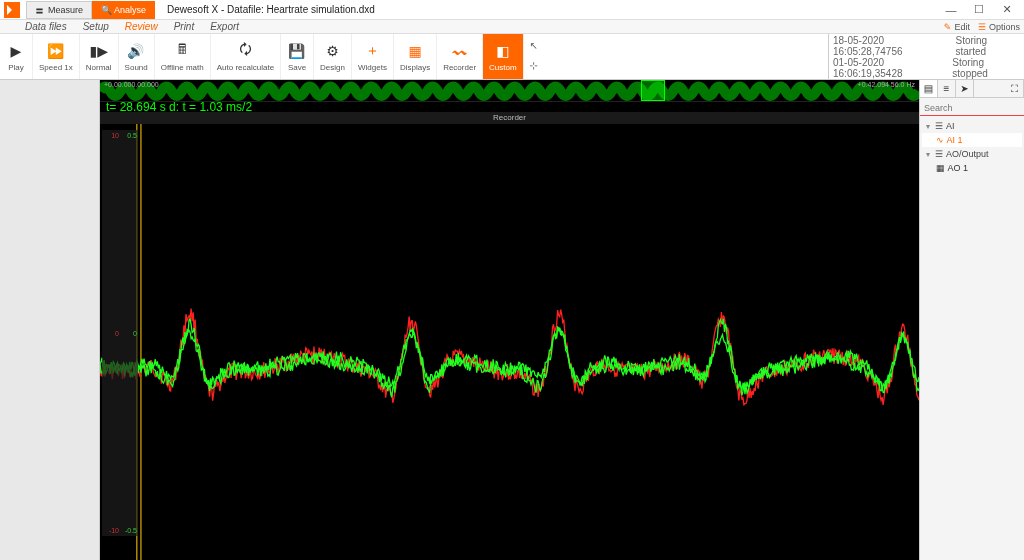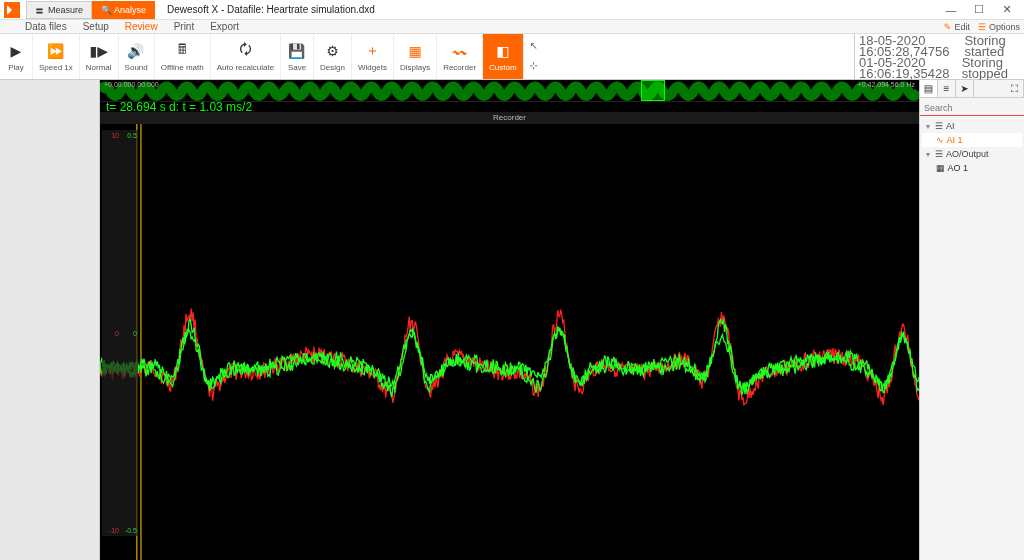--- a/index.html
+++ b/index.html
@@ -6,37 +6,37 @@
   body { font-family: Arial, Helvetica, sans-serif; font-size: 10px; color: #333; background: #fff; width: 1024px; height: 560px; overflow: hidden; display: flex; flex-direction: column; }
   .titlebar { height: 20px; background: #fff; display: flex; align-items: center; padding: 0 4px; border-bottom: 1px solid #ddd; }
   .titlebar .logo-sq { width: 16px; height: 16px; background: #ff6600; position: relative; margin-right: 6px; }
   .titlebar .logo-sq:before { content:''; position:absolute; left:3px; top:3px; width:0; height:0; border-left:5px solid #fff; border-top:5px solid transparent; border-bottom:5px solid transparent;}
   .tabgroup { display:flex; gap:0; }
   .tab { padding: 3px 8px; background:#eee; border:1px solid #ccc; font-size:9px; cursor:pointer; display:flex; align-items:center; gap:3px;}
   .tab.active { background:#ff6600; color:#fff; border-color:#ff6600;}
   .tab-icon { width:10px; height:10px; display:inline-block;}
   .titletext { margin-left:12px; font-size:10px; color:#222;}
   .filetabs { display:flex; gap:10px; margin-left:18px; font-size:10px;}
-  .filetabs span { cursor:pointer; padding:2px 3px; color:#555;}
+  .filetabs span { cursor:pointer; padding:2px 3px; color:#555;font-style:italic;}
   .filetabs span.active { color:#ff6600;}
   .winctl { margin-left:auto; display:flex; gap:2px;}
   .winbtn { width:26px; height:18px; display:flex; align-items:center; justify-content:center; cursor:pointer; font-size:11px; color:#555;}
   .opts-row { display:flex; gap:8px; margin-left:auto;}
   .optbtn { font-size:9px; display:flex; align-items:center; gap:3px; cursor:pointer; color:#555;}
   .optbtn .ic { color:#ff6600;}
   
   .subbar { height:14px; background:#f7f7f7; display:flex; align-items:center; padding:0 4px; border-bottom:1px solid #ddd;}
   
   .ribbon { height:46px; background:#fff; border-bottom:1px solid #ccc; display:flex; align-items:stretch; padding:0;}
   .rbtn { display:flex; flex-direction:column; align-items:center; justify-content:center; padding:2px 6px; cursor:pointer; border-right:1px solid #eee; min-width:32px;}
   .rbtn.highlight { background:#ff6600;}
   .rbtn.highlight .rlabel { color:#fff;}
   .ricon { width:20px; height:20px; display:flex; align-items:center; justify-content:center; font-size:14px; color:#333; margin-bottom:2px;}
   .rlabel { font-size:8px; color:#555; text-align:center; white-space:nowrap;}
-  .logbox { margin-left:auto; width:170px; font-size:13px; padding:3px 4px; border-left:1px solid #ccc; display:flex; flex-direction:column; justify-content:center; }
+  .logbox { margin-left:auto; width:196px; font-size:10px; padding:3px 4px; border-left:1px solid #ccc; display:flex; flex-direction:column; justify-content:center; }
   .logrow { display:flex; justify-content:space-between; color:#666; line-height:11px;}
   .sidebar-icons { width:20px; display:flex; flex-direction:column; align-items:center; gap:6px; padding-top:6px;}
   .sidebar-icons div { width:14px; height:14px; font-size:10px; color:#555; cursor:pointer; text-align:center;}
   
   .mainarea { flex:1; display:flex; min-height:0;}
   .leftgutter { width:100px; background:#e8e8e8; border-right:1px solid #ccc;}
   .plotarea { flex:1; background:#000; position:relative; display:flex; flex-direction:column;}
   .overview { height:22px; background:#000; position:relative; border-bottom:1px solid #222;}
   .ov-wave { position:absolute; inset:0;}
   .ov-sel { position:absolute; top:0; bottom:0; background:rgba(0,255,0,0.4); border:1px solid #0f0;}

